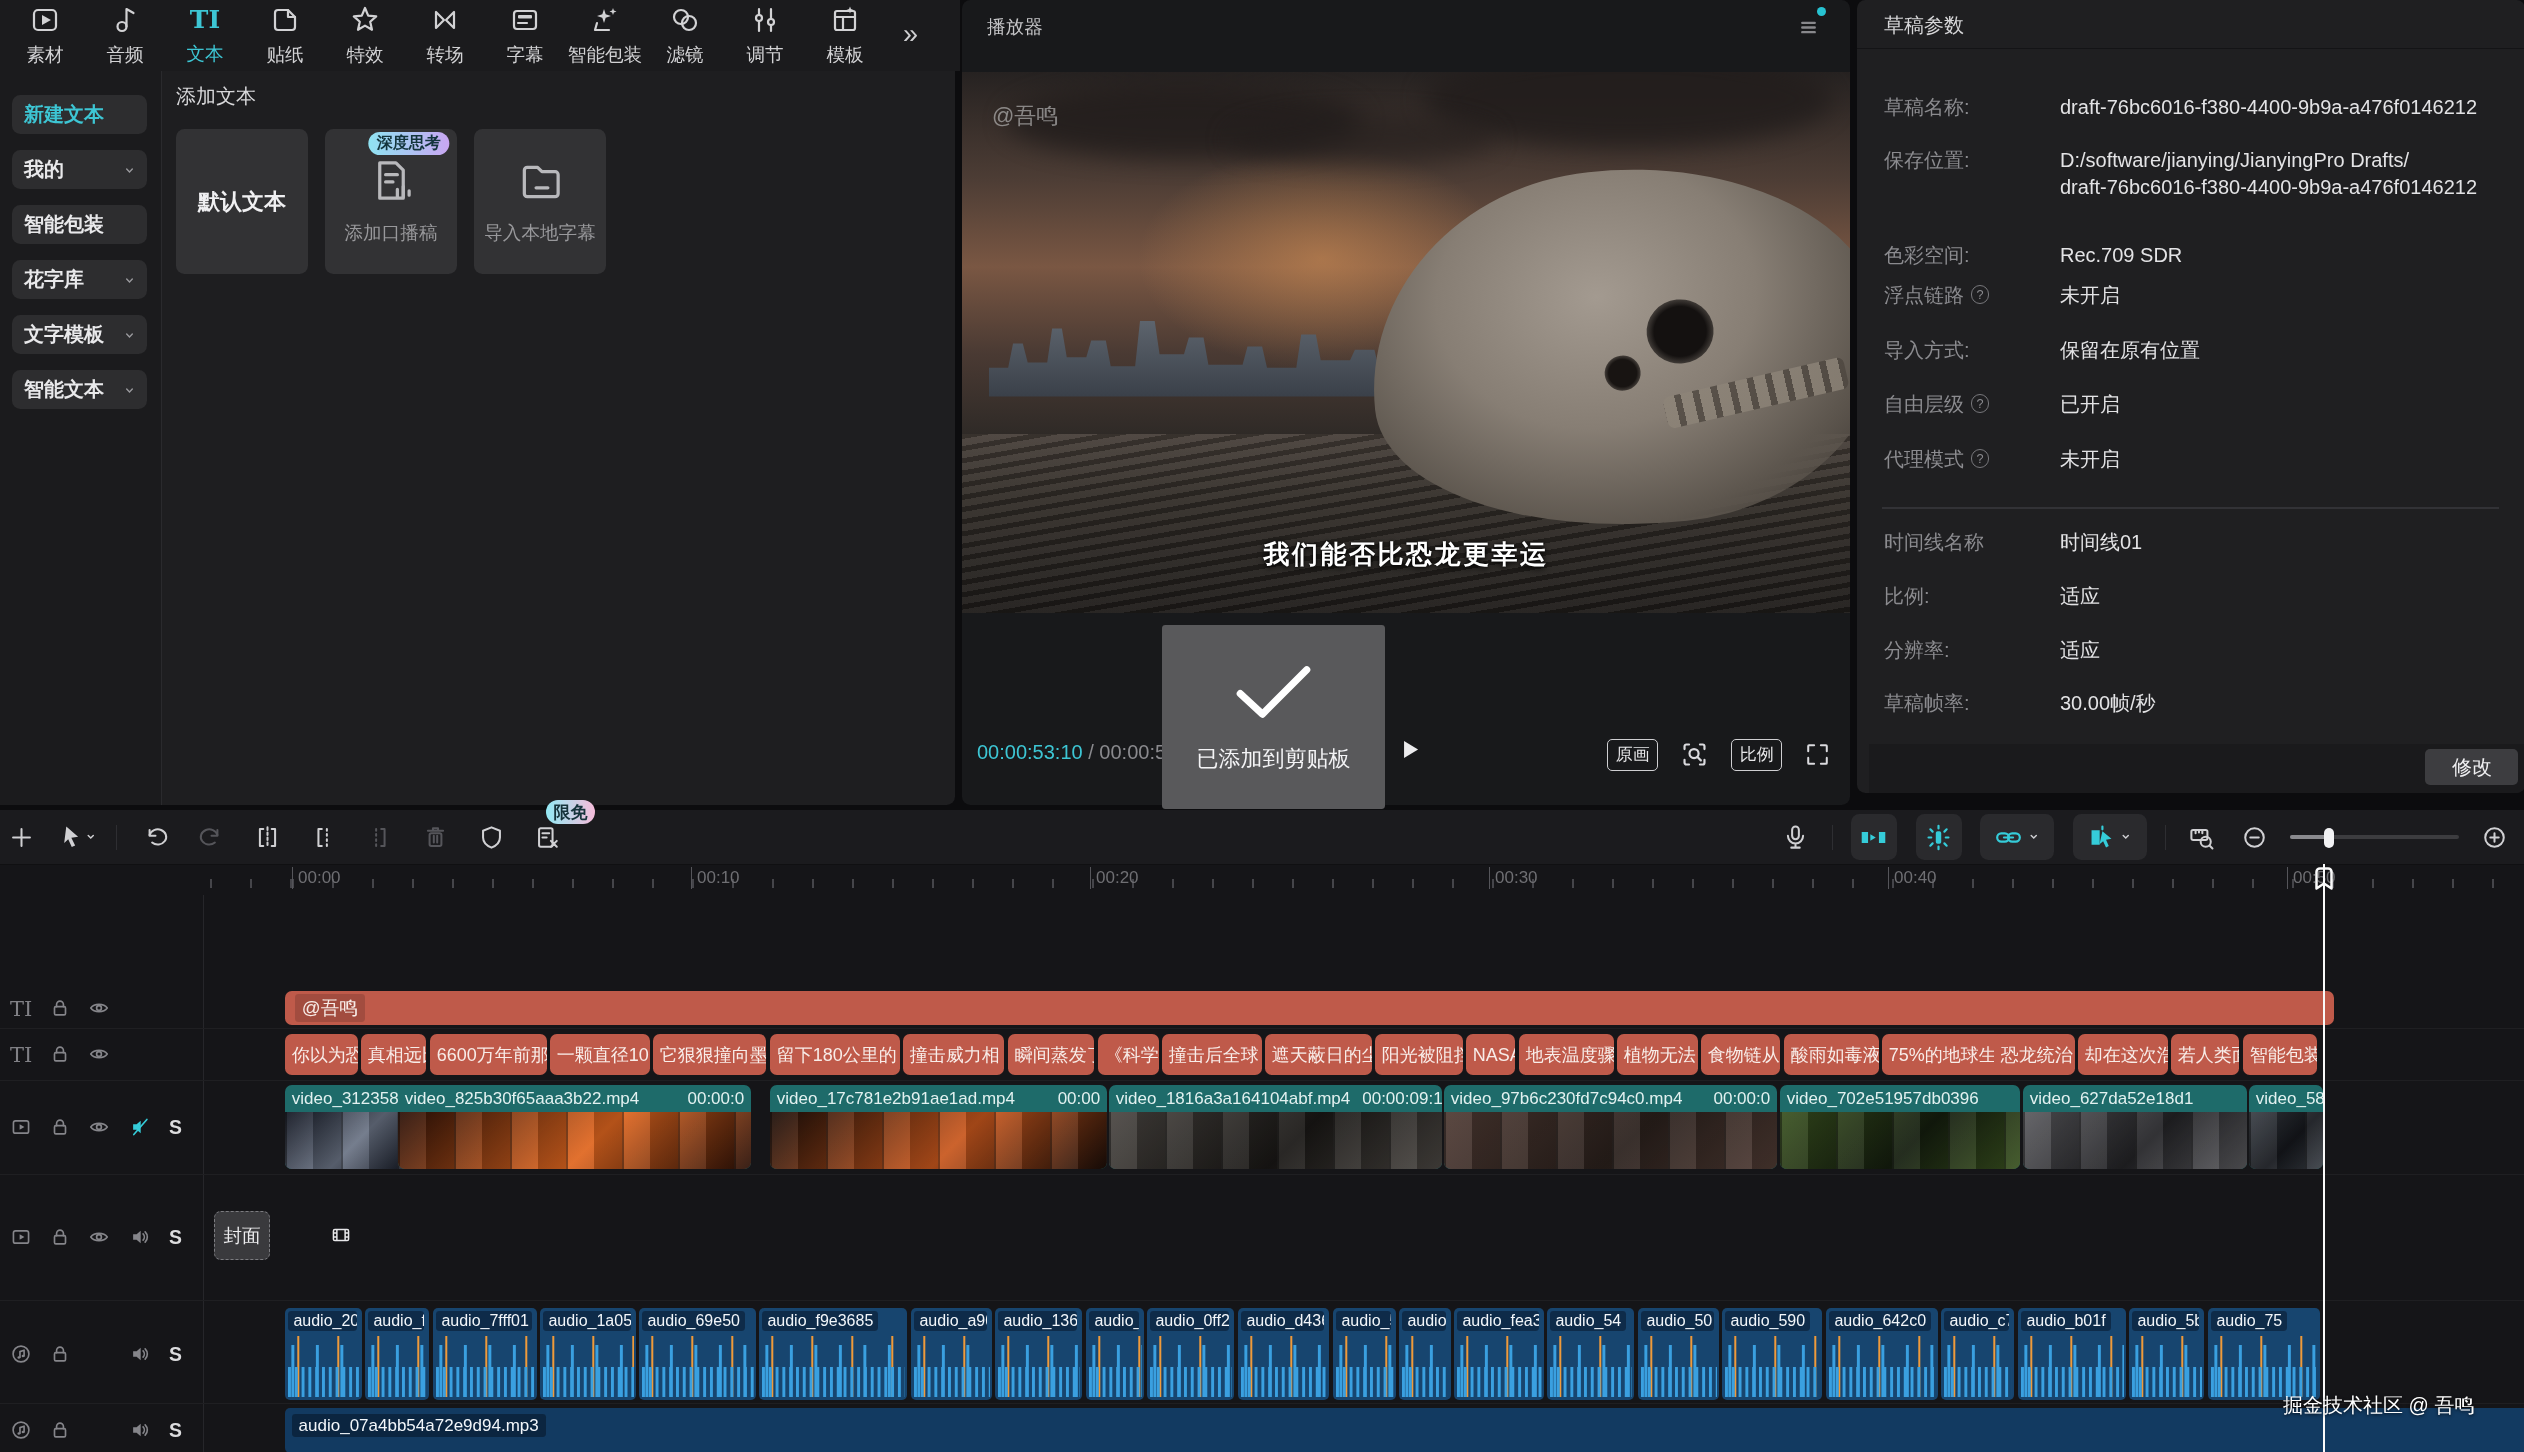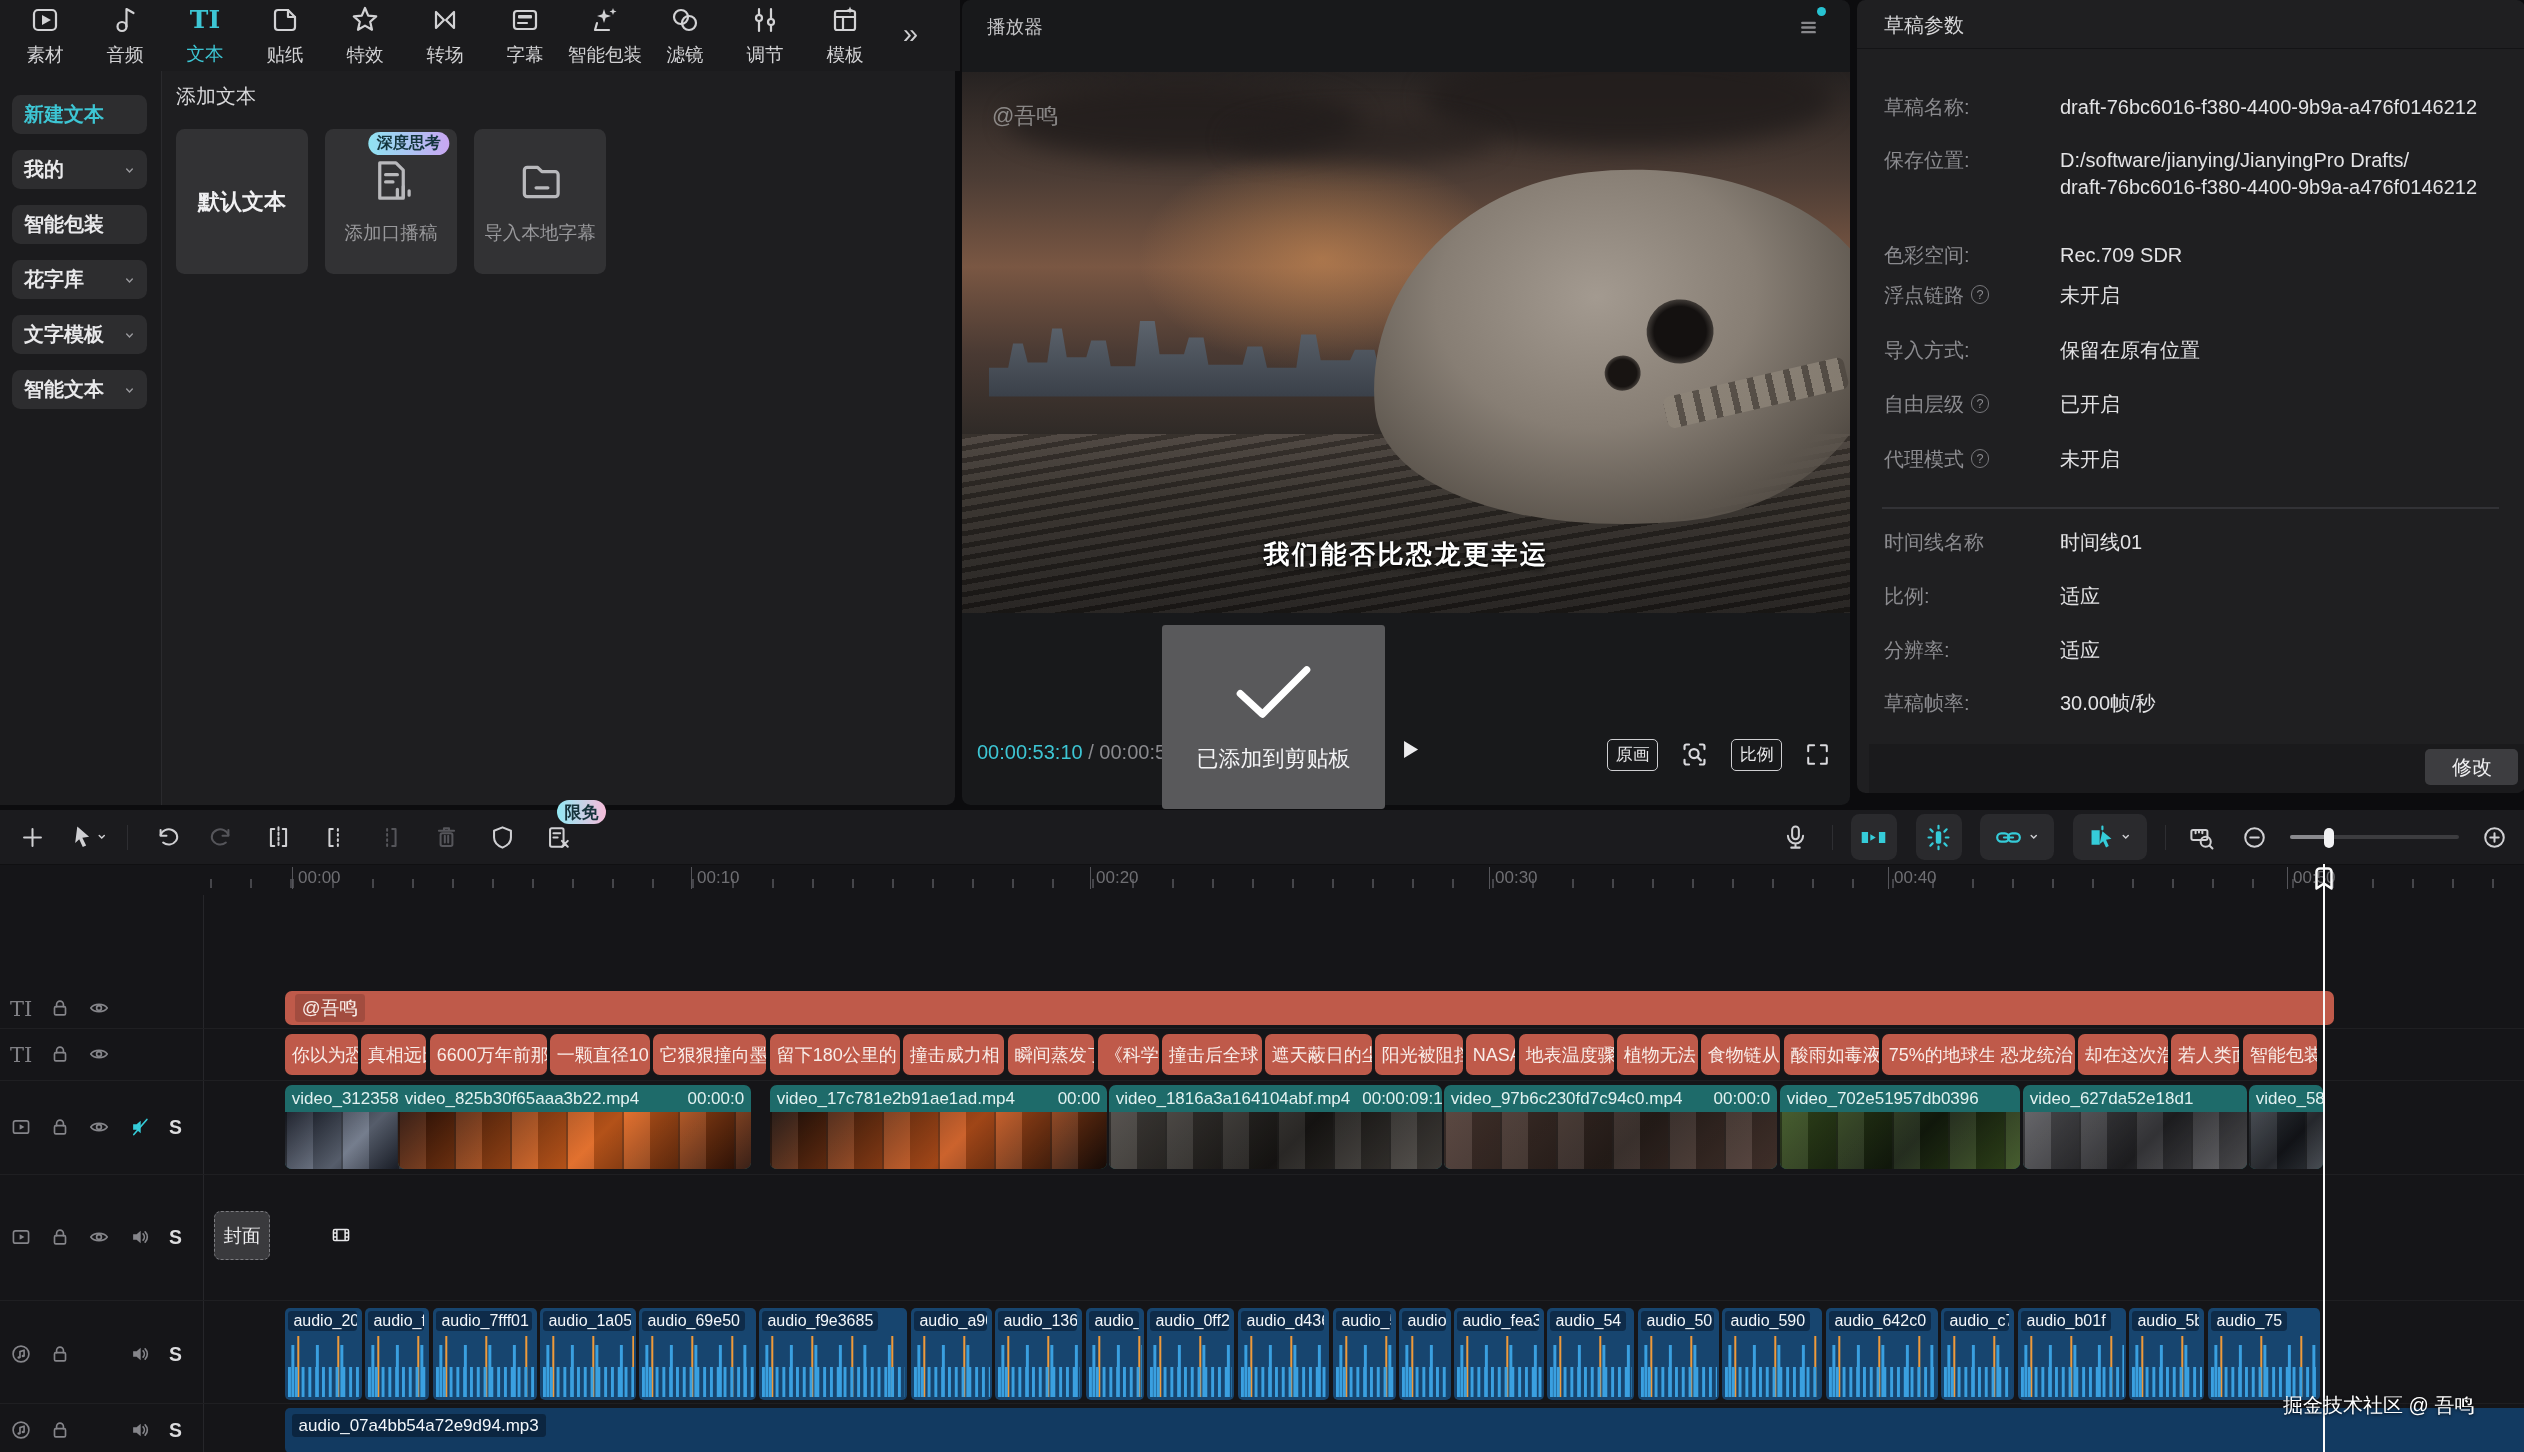--- a/index.html
+++ b/index.html
@@ -79,21 +79,21 @@
   .dp-value{color:#e3e3e5;white-space:nowrap;overflow:hidden;}
   #dp-divider{left:25px;top:507px;width:617px;height:1.7px;background:#323236;}
   #dp-bottom{left:12px;bottom:0;width:100%;height:49px;background:#1a1a1c;}
   #modify-btn{right:18.6px;bottom:7.6px;width:93px;height:36px;background:#3d3d40;border-radius:5px;
         font-size:20px;color:#f0f0f2;display:flex;align-items:center;justify-content:center;cursor:pointer;}
 
   
   #timeline{left:0;top:810px;width:2525px;height:643px;background:#151518;overflow:visible;}
   #tl-toolbar{left:0;top:0;width:2525px;height:54px;background:#1b1b1e;border-bottom:0.8px solid #101012;
         display:flex;align-items:center;}
-  #tl-left{display:flex;align-items:center;gap:22px;padding-left:15px;}
+  #tl-left{display:flex;align-items:center;gap:22px;padding-left:4px;}
   #tl-right{position:absolute;right:13.5px;top:0;height:54px;display:flex;align-items:center;gap:18.6px;}
   .tlb{position:relative;width:34px;height:34px;display:flex;align-items:center;justify-content:center;color:#d0d0d3;cursor:pointer;}
   .tlb.dim{color:#55555a;}
   .tlsep{width:0.8px;height:25px;background:#2e2e32;}
   .free-badge{position:absolute;top:-20px;left:15px;height:24px;padding:0 7.6px;border-radius:12px;white-space:nowrap;
         background:linear-gradient(90deg,#93e9f4,#f6bcda);color:#15333b;font-size:17px;font-weight:bold;
         display:flex;align-items:center;z-index:40;}
   .tgl{width:46px;height:46px;background:#2a2a2d;border-radius:8.5px;display:flex;align-items:center;justify-content:center;
         color:#35ccd9;cursor:pointer;gap:3.4px;}
   .tgl.wchev{width:74px;}

